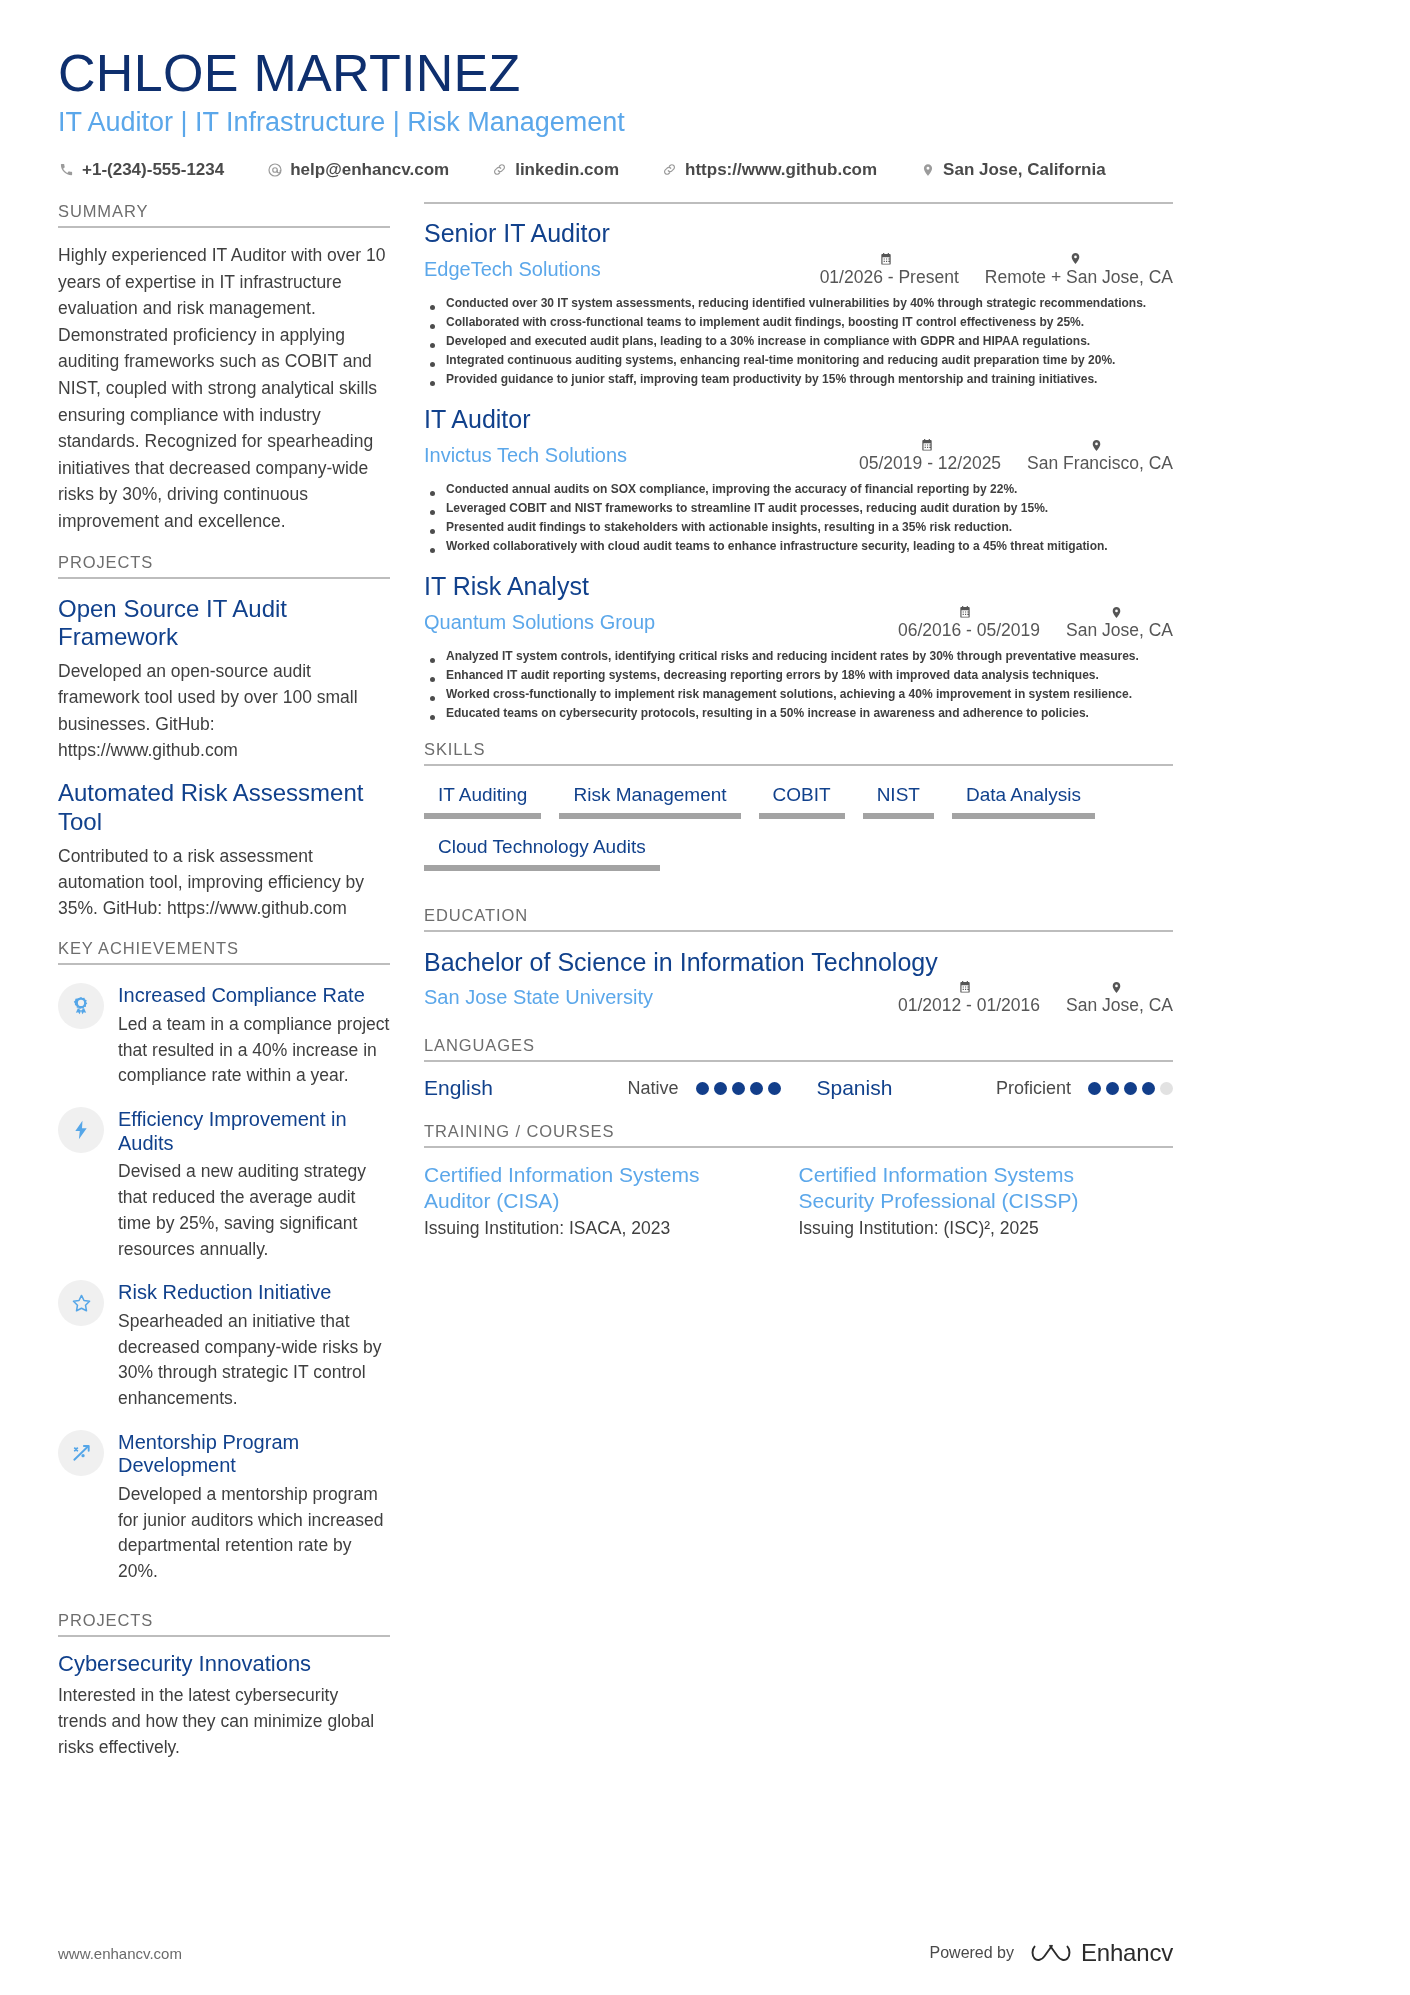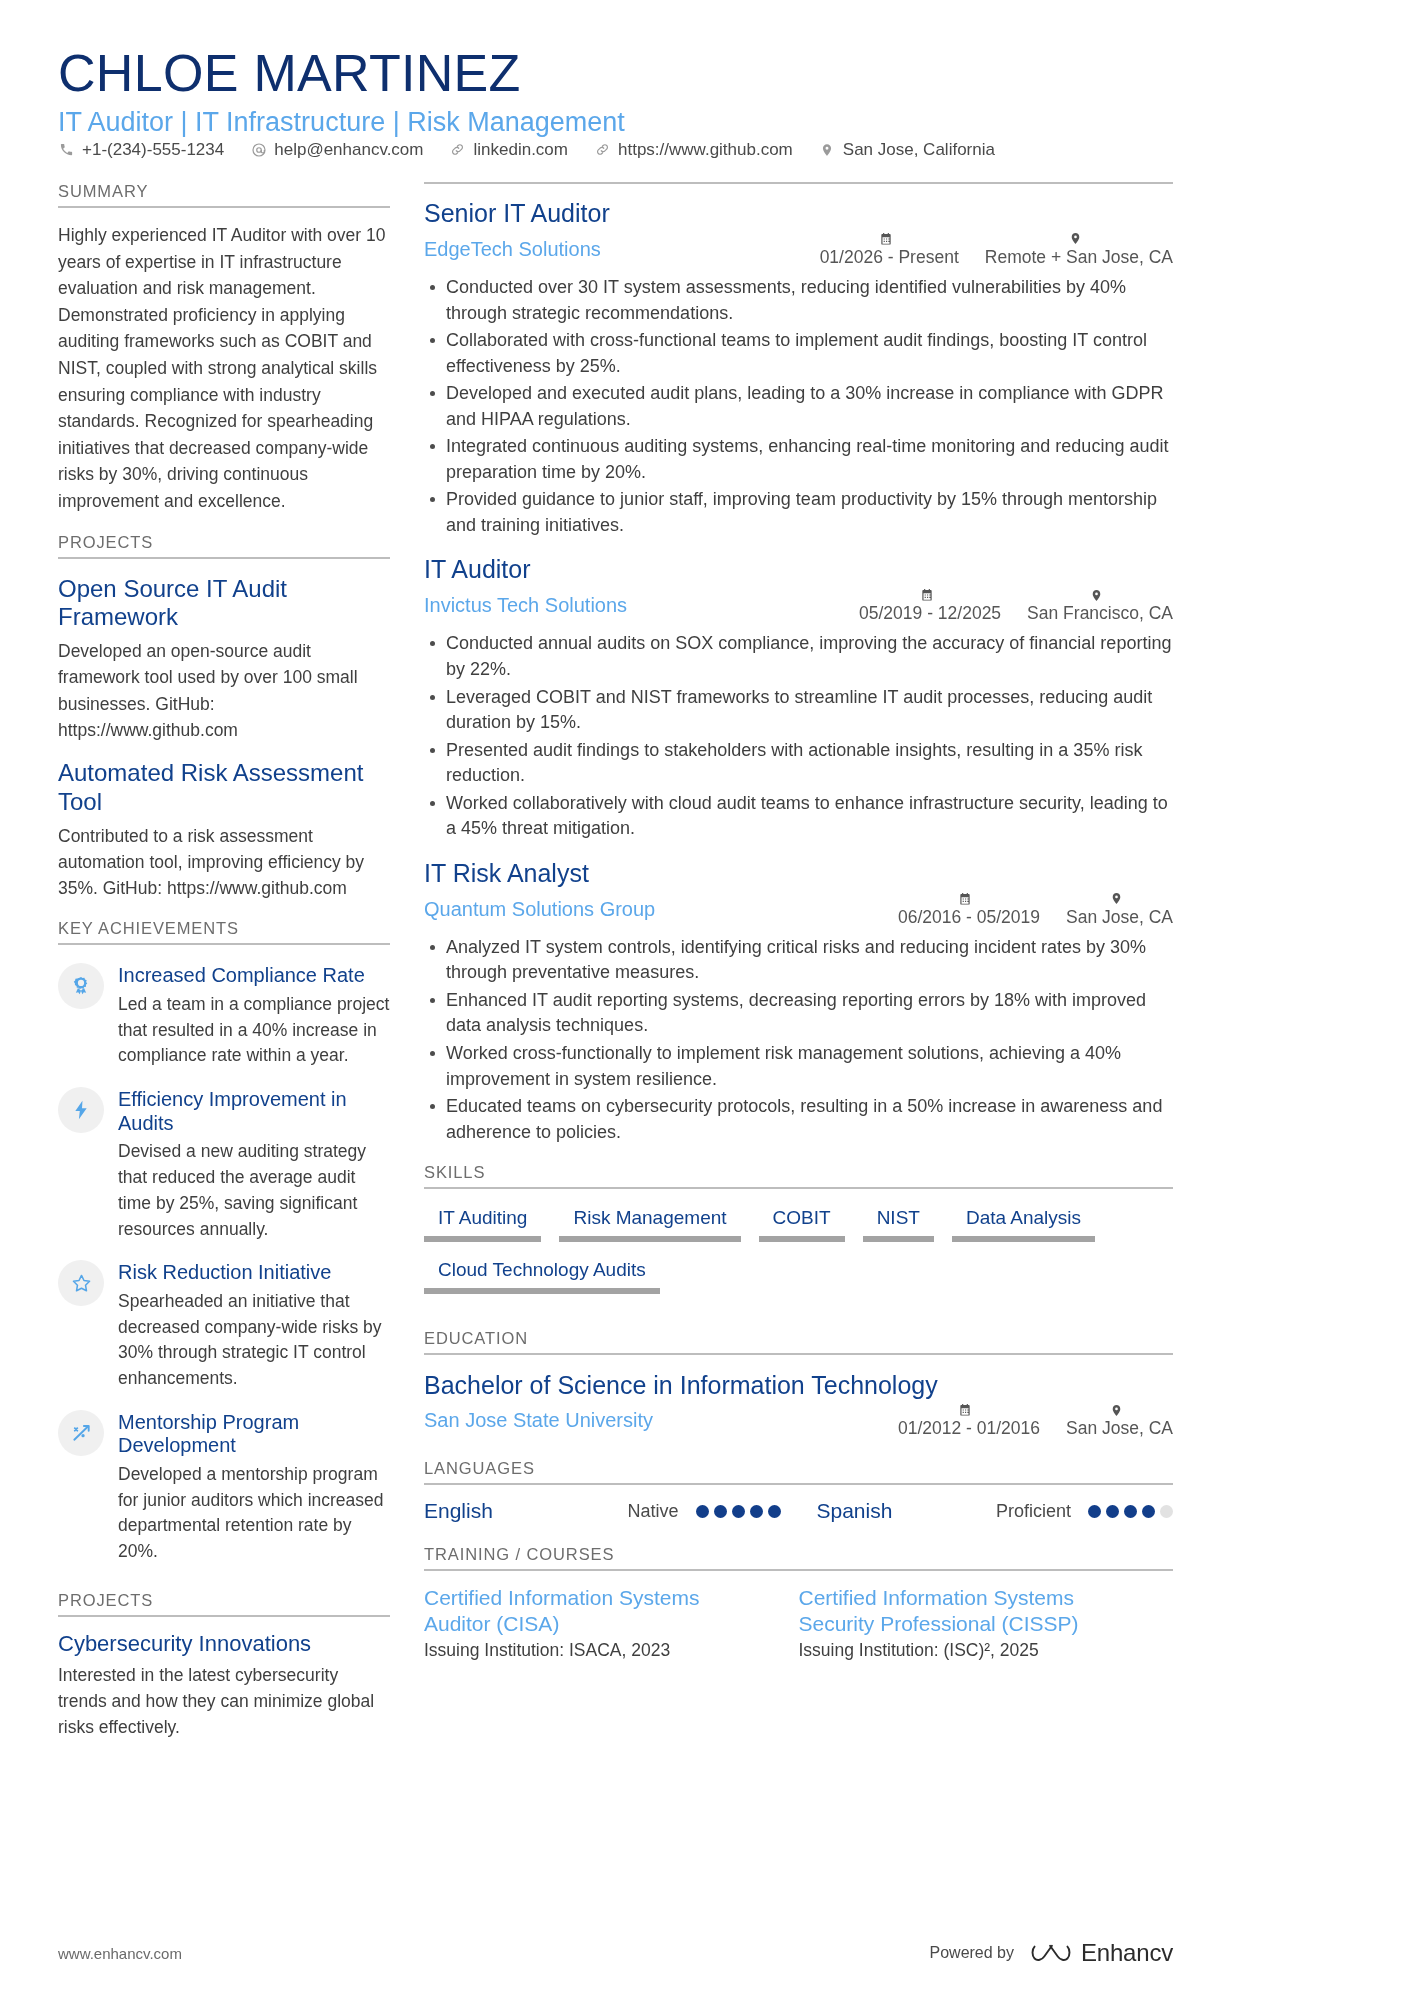--- a/index.html
+++ b/index.html
@@ -35,23 +35,25 @@
     font-size: 27px;
     color: #5ba7ea;
     font-weight: 400;
     margin-top: 4px;
     line-height: 1.25;
   }
   .contact-row {
     display: flex;
     align-items: center;
     flex-wrap: wrap;
-    gap: 0;
+    margin-top: 20px;
+    gap: 16px;
     font-size: 17px;
     color: #4a4a4a;
+    font-weight: bold;
   }
   .contact-item {
     display: inline-flex;
     align-items: center;
     margin-right: 26px;
     white-space: nowrap;
   }
   .contact-item .ci {
     display: inline-flex;
     align-items: center;
@@ -193,24 +195,25 @@
     color: #555;
     flex: 0 0 auto;
   }
   ul.bullets {
     list-style: none;
     margin: 0; padding: 0;
   }
   ul.bullets li {
     position: relative;
     padding-left: 22px;
-    font-size: 18px;
+    font-size: 12px;
     line-height: 1.42;
     color: #3f3f3f;
     margin-bottom: 2px;
+    font-weight: bold;
   }
   ul.bullets li::before {
     content: "";
     position: absolute;
     left: 6px; top: 10px;
     width: 5px; height: 5px;
     border-radius: 50%;
     background: #4d4d4d;
   }
 

